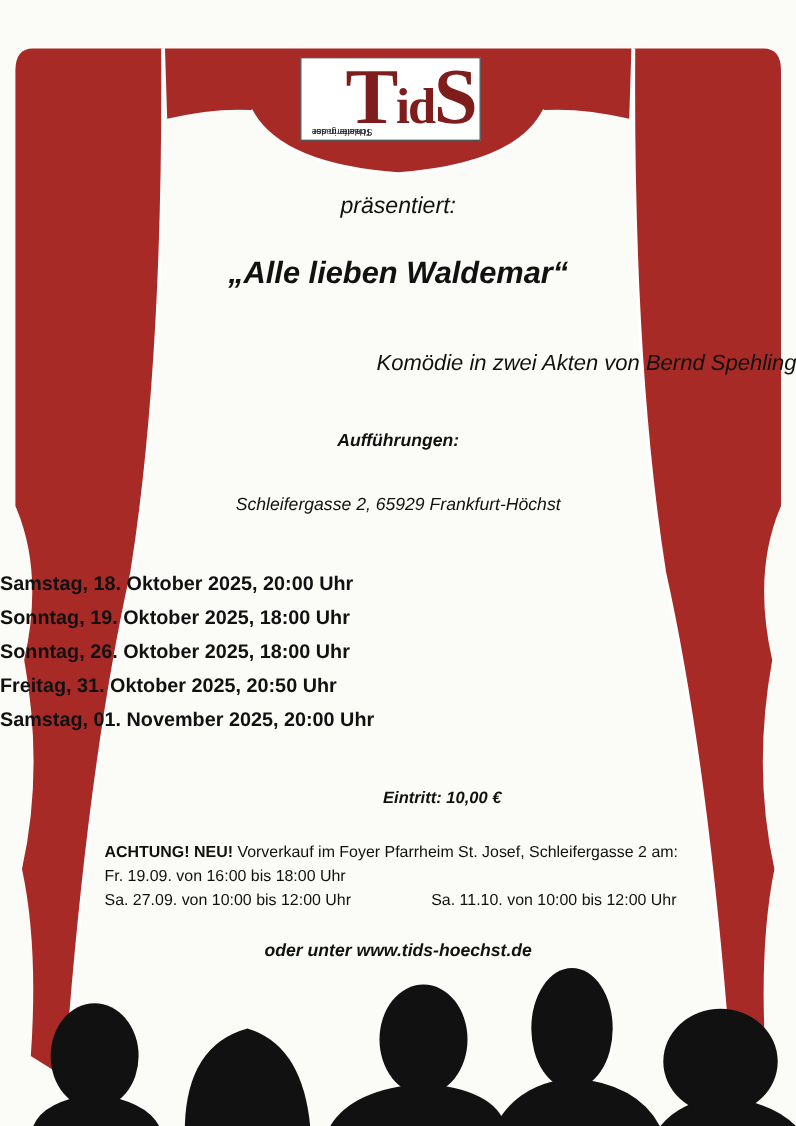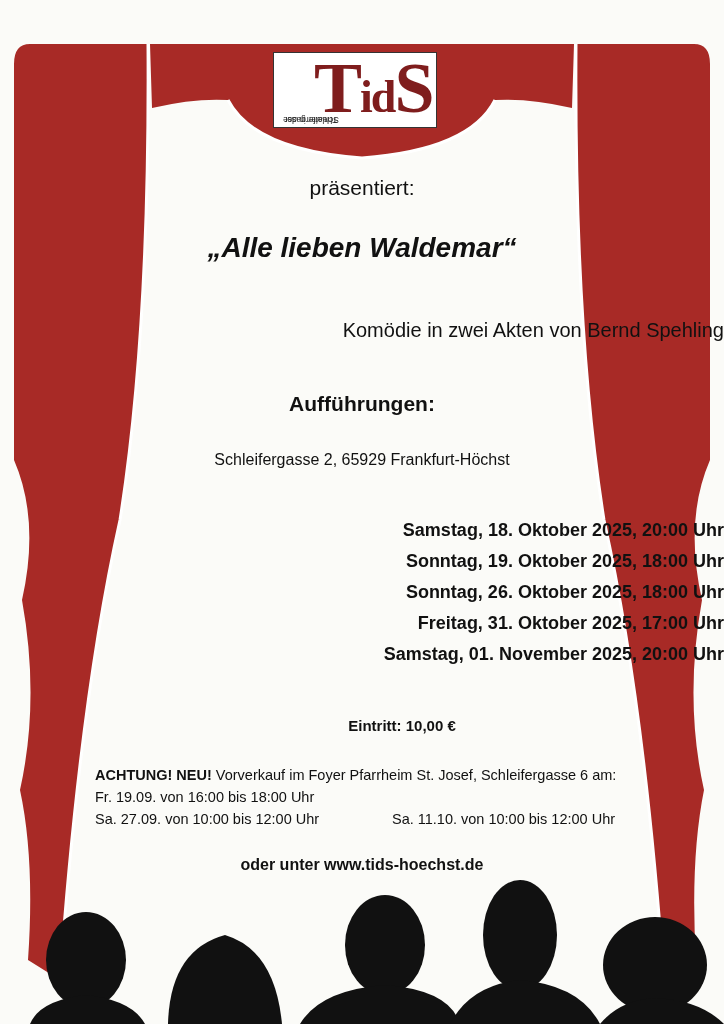--- a/index.html
+++ b/index.html
@@ -3,28 +3,28 @@
 <meta charset="utf-8">
 <style>
   html, body { margin:0; padding:0; }
   body { width:724px; height:1024px; position:relative; overflow:hidden; background:#fbfbf8; font-family:"Liberation Sans", sans-serif; color:#111; }
   .curtain-svg { position:absolute; left:0; top:0; width:724px; height:1024px; }
   .logo { position:absolute; left:273px; top:52px; width:164px; height:76px; background:#fff; border:1px solid #333; box-sizing:border-box; }
   .logo .side { position:absolute; left:2px; top:2px; width:22px; height:70px; }
   .logo .side span { position:absolute; left:0; top:0; width:70px; transform-origin:0 0; transform:translate(0,70px) rotate(-90deg); font-size:8.5px; line-height:10px; color:#222; text-align:center; }
   .logo .mark { position:absolute; left:40px; top:-6px; font-family:"Liberation Serif", serif; font-weight:bold; font-size:72px; letter-spacing:-2px; color:#7f1d1d; }
   .logo .mark .small { font-size:46px; }
-  .t { position:absolute; left:0; width:724px; text-align:center; }
+  .t { position:absolute; left:0; width:724px; text-align:center;font-style:italic; }
   .presents { top:176px; font-size:21px; }
   .title { top:232px; font-size:28px; font-weight:bold; font-style:italic; }
   .subtitle { top:319px; font-size:20px;text-align:right; }
-  .perf-head { top:392px; font-size:21px; font-weight:bold; }
+  .perf-head { top:392px; font-size:16px; font-weight:bold; }
   .venue { top:448px; font-size:16px; line-height:24px; }
   .dates { position:absolute; left:0; width:724px; top:516px; }
-  .dates div { text-align:right; font-size:18px; font-weight:bold; height:31px; line-height:28px; }
+  .dates div { text-align:left; font-size:18px; font-weight:bold; height:31px; line-height:28px; }
   .price { top:717px; font-size:15px; font-weight:bold;margin-left:40px; }
   .presale { position:absolute; left:95px; top:764px; width:560px; font-size:14.5px; line-height:22px; }
   .presale .row { display:flex; }
   .presale .c1 { width:297px; }
   .web { top:856px; font-size:16px; font-weight:bold; }
 </style>
 </head>
 <body>
 
 <svg class="curtain-svg" viewBox="0 0 724 1024">
@@ -60,26 +60,26 @@
 <div class="t title">„Alle lieben Waldemar“</div>
 <div class="t subtitle">Komödie in zwei Akten von Bernd Spehling</div>
 <div class="t perf-head">Aufführungen:</div>
 <div class="t venue">
     <div>Schleifergasse 2, 65929 Frankfurt-Höchst</div>
 </div>
 <div class="dates">
   <div>Samstag, 18. Oktober 2025, 20:00 Uhr</div>
   <div>Sonntag, 19. Oktober 2025, 18:00 Uhr</div>
   <div>Sonntag, 26. Oktober 2025, 18:00 Uhr</div>
-  <div>Freitag, 31. Oktober 2025, 17:00 Uhr</div>
+  <div>Freitag, 31. Oktober 2025, 20:50 Uhr</div>
   <div>Samstag, 01. November 2025, 20:00 Uhr</div>
 </div>
 <div class="t price">Eintritt: 10,00 €</div>
 <div class="presale">
-  <div><b>ACHTUNG! NEU!</b><span> Vorverkauf im Foyer Pfarrheim St. Josef, Schleifergasse 6 am:</span></div>
+  <div><b>ACHTUNG! NEU!</b><span> Vorverkauf im Foyer Pfarrheim St. Josef, Schleifergasse 2 am:</span></div>
   <div class="row">
       <span class="c1">Fr. 19.09. von 16:00 bis 18:00 Uhr</span>
     </div>
   <div class="row">
       <span class="c1">Sa. 27.09. von 10:00 bis 12:00 Uhr</span>
       <span>Sa. 11.10. von 10:00 bis 12:00 Uhr</span>
     </div>
 </div>
 <div class="t web">oder unter www.tids-hoechst.de</div>
 

